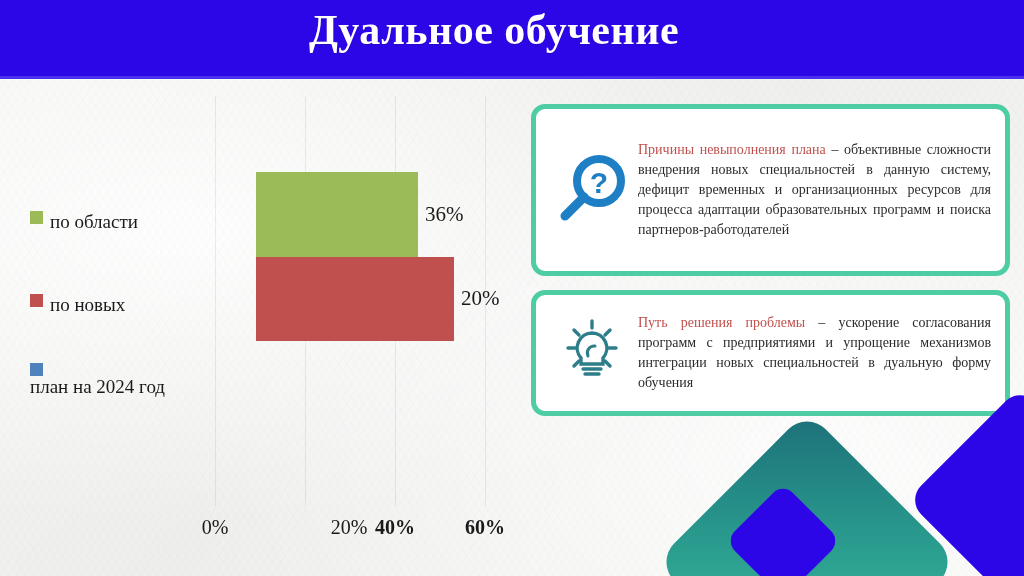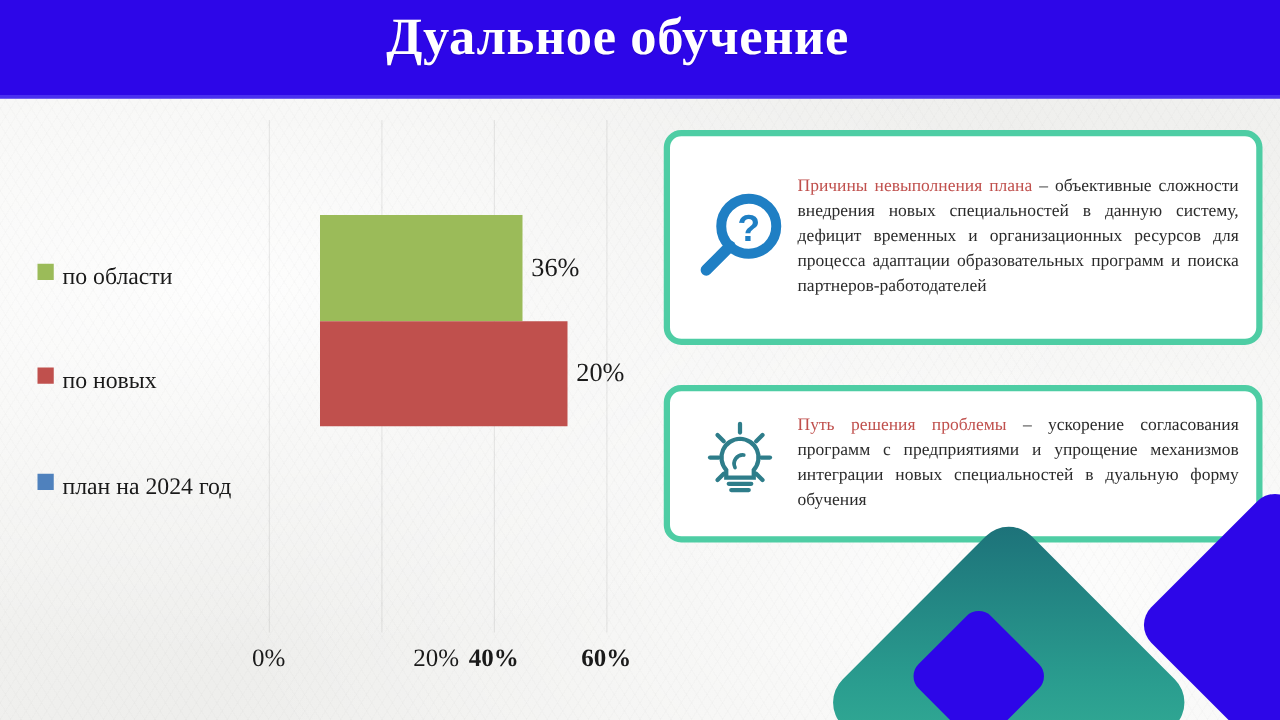--- a/index.html
+++ b/index.html
@@ -138,21 +138,21 @@
     padding: 10px 14px 10px 10px;
   }
   #card-reasons {
     left: 531px;
     top: 104px;
     width: 479px;
     height: 172px;
   }
   #card-solution {
     left: 531px;
-    top: 308px;
+    top: 290px;
     width: 479px;
     height: 126px;
   }
   .card-icon {
     flex: 0 0 auto;
     width: 92px;
     display: flex;
     justify-content: center;
     align-items: center;
   }
@@ -220,21 +220,21 @@
     <div class="gridline" style="left:485px;"></div>
 
     <div class="legend-item" style="top:125px;">
       <span class="legend-swatch" style="background:#9bbb59;"></span>
       <span>по области</span>
     </div>
     <div class="legend-item" style="top:208px;">
       <span class="legend-swatch" style="background:#c0504d;"></span>
       <span>по новых</span>
     </div>
-    <div class="legend-item" style="top:293px;">
+    <div class="legend-item" style="top:277px;flex-direction:column;">
       <span class="legend-swatch" style="background:#4f81bd;"></span>
       <span>план на 2024 год</span>
     </div>
 
     <div id="plot">
       <div class="bar-row">
         <span class="bar" style="background:#9bbb59;width:162px;"></span>
         <span class="bar-label">36%</span>
       </div>
       <div class="bar-row">

